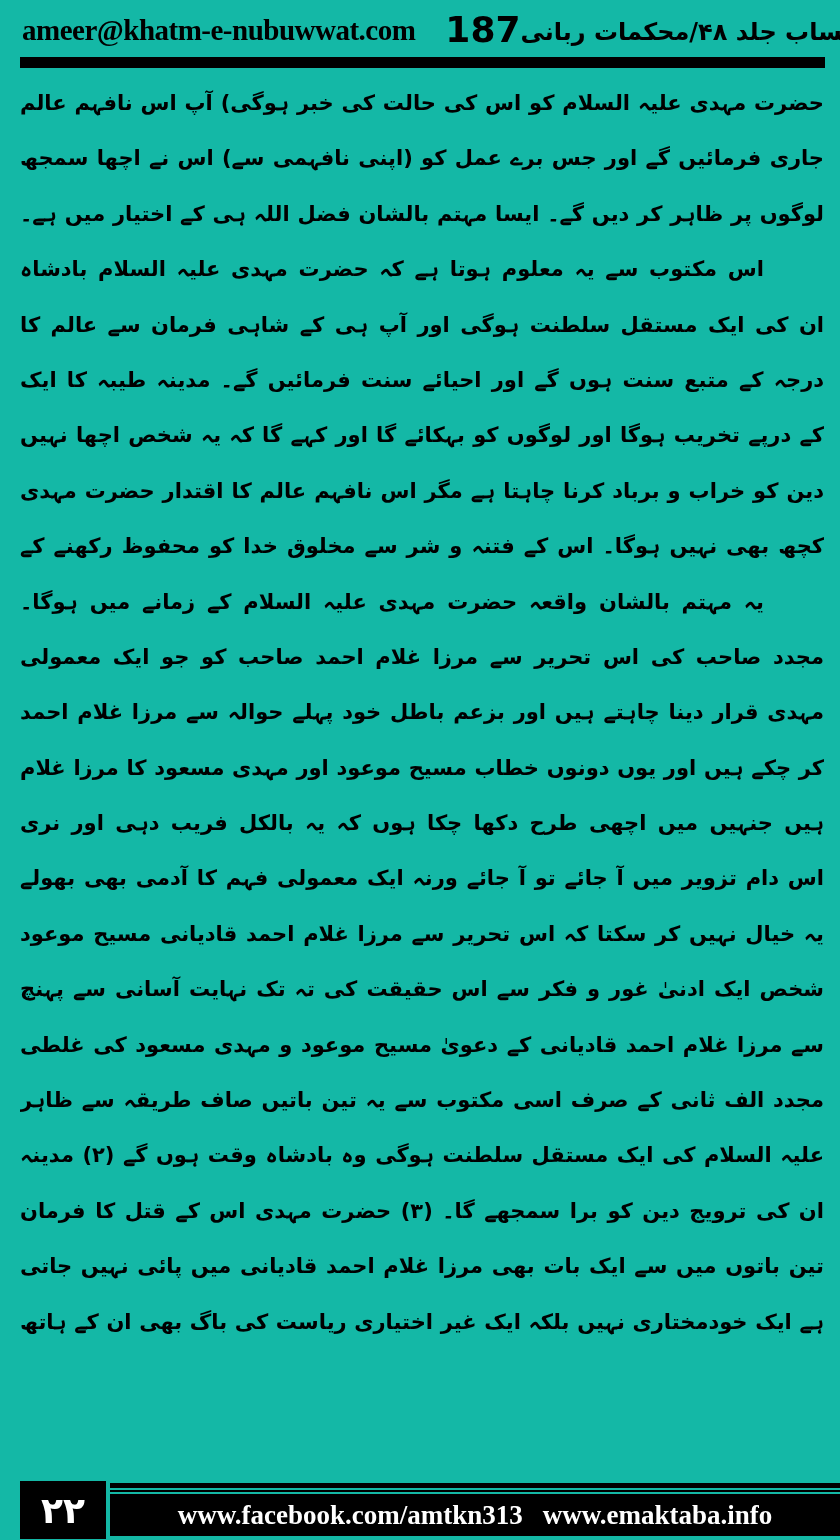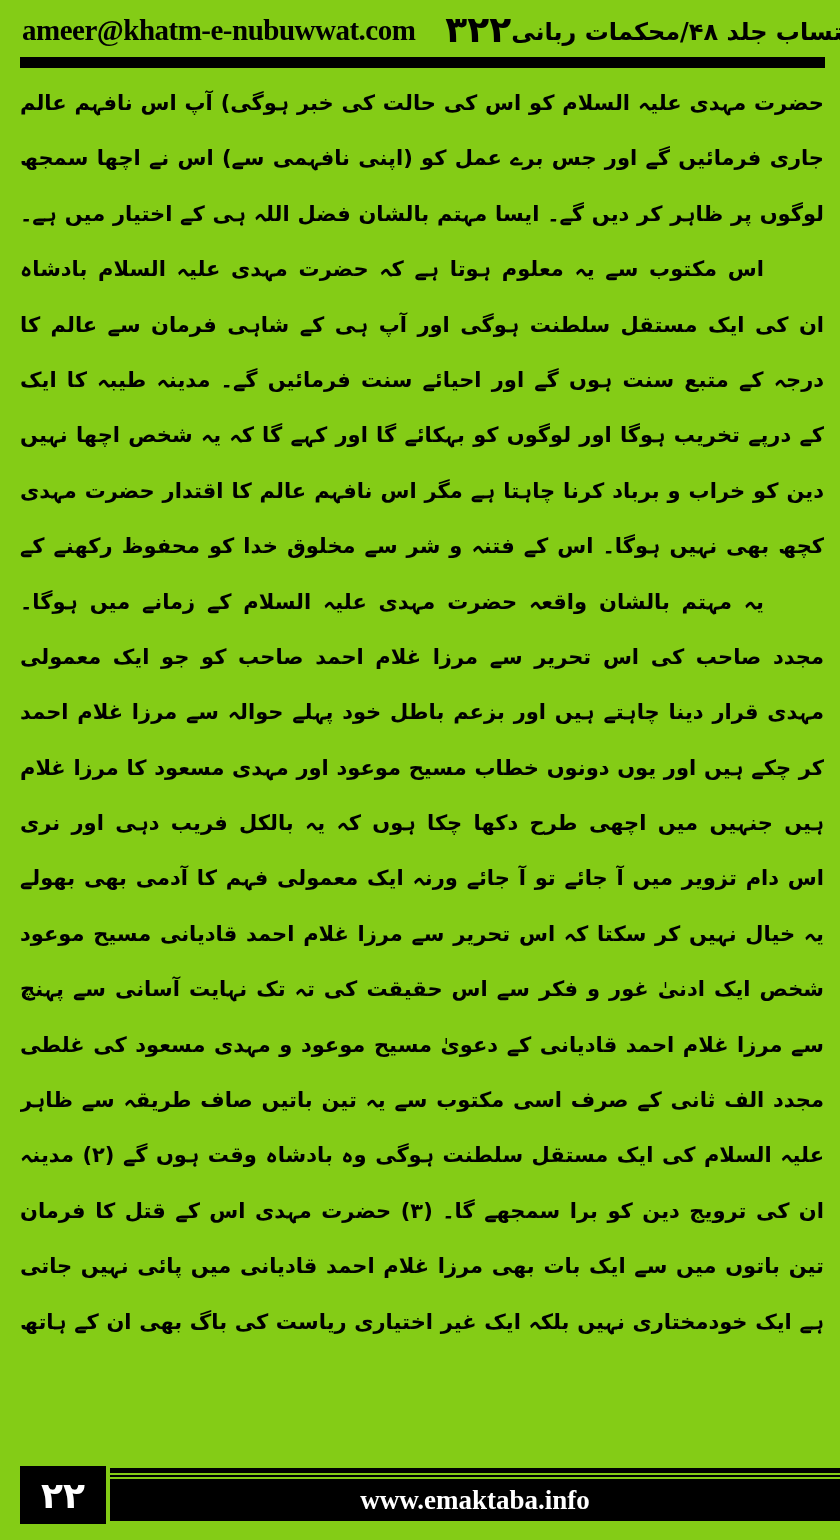--- a/index.html
+++ b/index.html
@@ -1,19 +1,19 @@
 <!DOCTYPE html>
 <html lang="ur"><head>
 <meta charset="utf-8">
 <style>
   html,body{margin:0;padding:0;background:#ffffff;}
   .page{
     position:relative;
     width:840px;height:1540px;
-    background:#84cc16;color:#000;
+    background:#14b8a6;color:#000;
     overflow:hidden;
     font-family:"DejaVu Sans",sans-serif;
   }
   
   .header{
     display:flex;justify-content:space-between;align-items:flex-start;
     padding:12px 16px 0 22px;
   }
   .header-left{display:flex;align-items:center;}
   .email{
@@ -42,21 +42,21 @@
     text-align-last:justify;
     font-weight:bold;
     font-size:21px;
     height:55.4px;line-height:55.4px;
     overflow:hidden;white-space:normal;
   }
   .line.endline{text-align-last:right;}
   .line.indent{padding-right:60px;}
   
   .footer{
-    position:absolute;left:20px;right:0;bottom:16px;height:58px;
+    position:absolute;left:20px;right:0;bottom:1px;height:58px;
     display:flex;align-items:stretch;
   }
   .footer-num{
     width:86px;background:#000;color:#fff;
     font-family:"DejaVu Sans",sans-serif;
     font-weight:bold;font-size:36px;
     display:flex;align-items:center;justify-content:center;
     margin-bottom:0;
   }
   .footer-right{flex:1;display:flex;flex-direction:column;margin-left:4px;}
@@ -70,21 +70,21 @@
   }
 </style>
 </head>
 <body>
 
 <div class="page">
 
   <div class="header">
     <div class="header-left">
       <span class="email">ameer@khatm-e-nubuwwat.com</span>
-      <span class="page-num-top">۳۲۲</span>
+      <span class="page-num-top">187</span>
     </div>
     <div class="header-title">احتساب جلد ۴۸/محکمات ربانی</div>
   </div>
 
   <div class="rule-bar"></div>
 
   <div class="body-text" id="body-text">
       <div class="line">حضرت مہدی علیہ السلام کو اس کی حالت کی خبر ہوگی) آپ اس نافہم عالم کے قتل کرنے کا فرمان</div>
       <div class="line">جاری فرمائیں گے اور جس برے عمل کو (اپنی نافہمی سے) اس نے اچھا سمجھ رکھا تھا۔ اس کی برائی</div>
       <div class="line">لوگوں پر ظاہر کر دیں گے۔ ایسا مہتم بالشان فضل اللہ ہی کے اختیار میں ہے۔ اللہ اپنے فضل کو جسے</div>
@@ -109,18 +109,19 @@
       <div class="line">تین باتوں میں سے ایک بات بھی مرزا غلام احمد قادیانی میں پائی نہیں جاتی سلطنت تو ایک بڑی چیز</div>
       <div class="line">ہے ایک خودمختاری نہیں بلکہ ایک غیر اختیاری ریاست کی باگ بھی ان کے ہاتھ میں نہیں رہی پھر</div>
     </div>
 
   <div class="footer">
     <div class="footer-num">۲۲</div>
     <div class="footer-right">
       <div class="rule-thick"></div>
       <div class="rule-thin"></div>
       <div class="url-bar">
+        <span>www.facebook.com/amtkn313</span>
         <span>www.emaktaba.info</span>
       </div>
     </div>
   </div>
 
 </div>
 
 </body></html>

